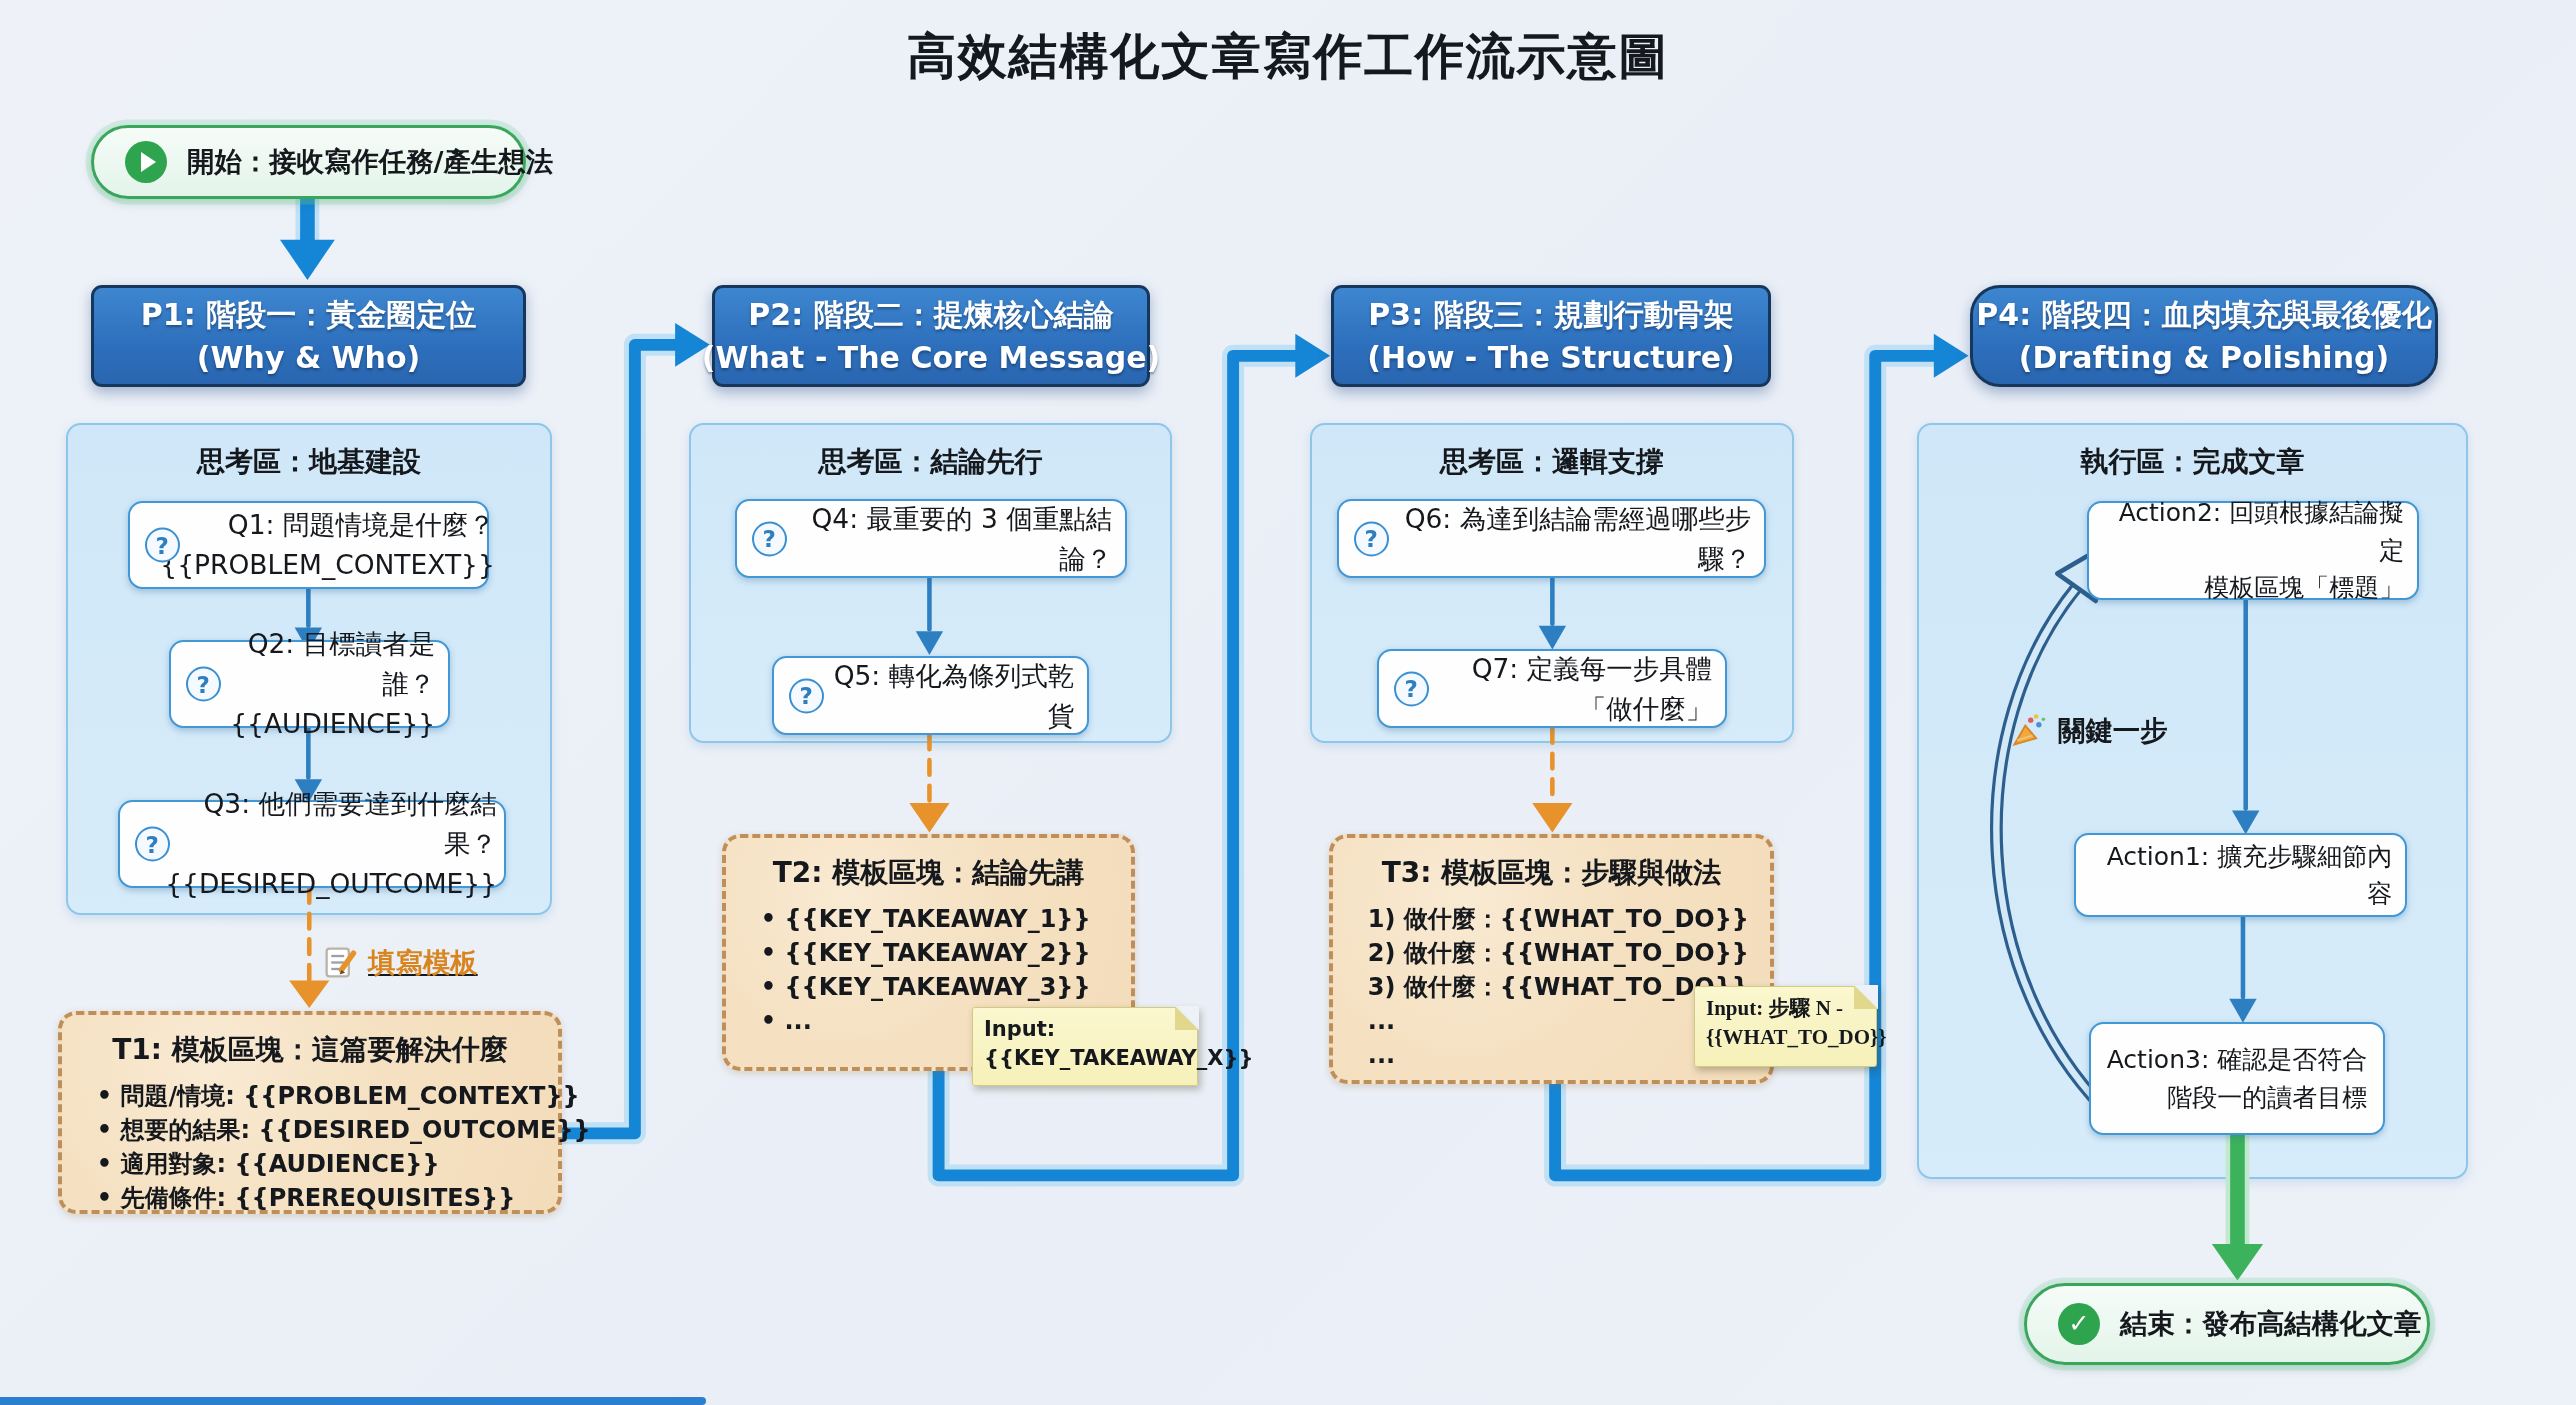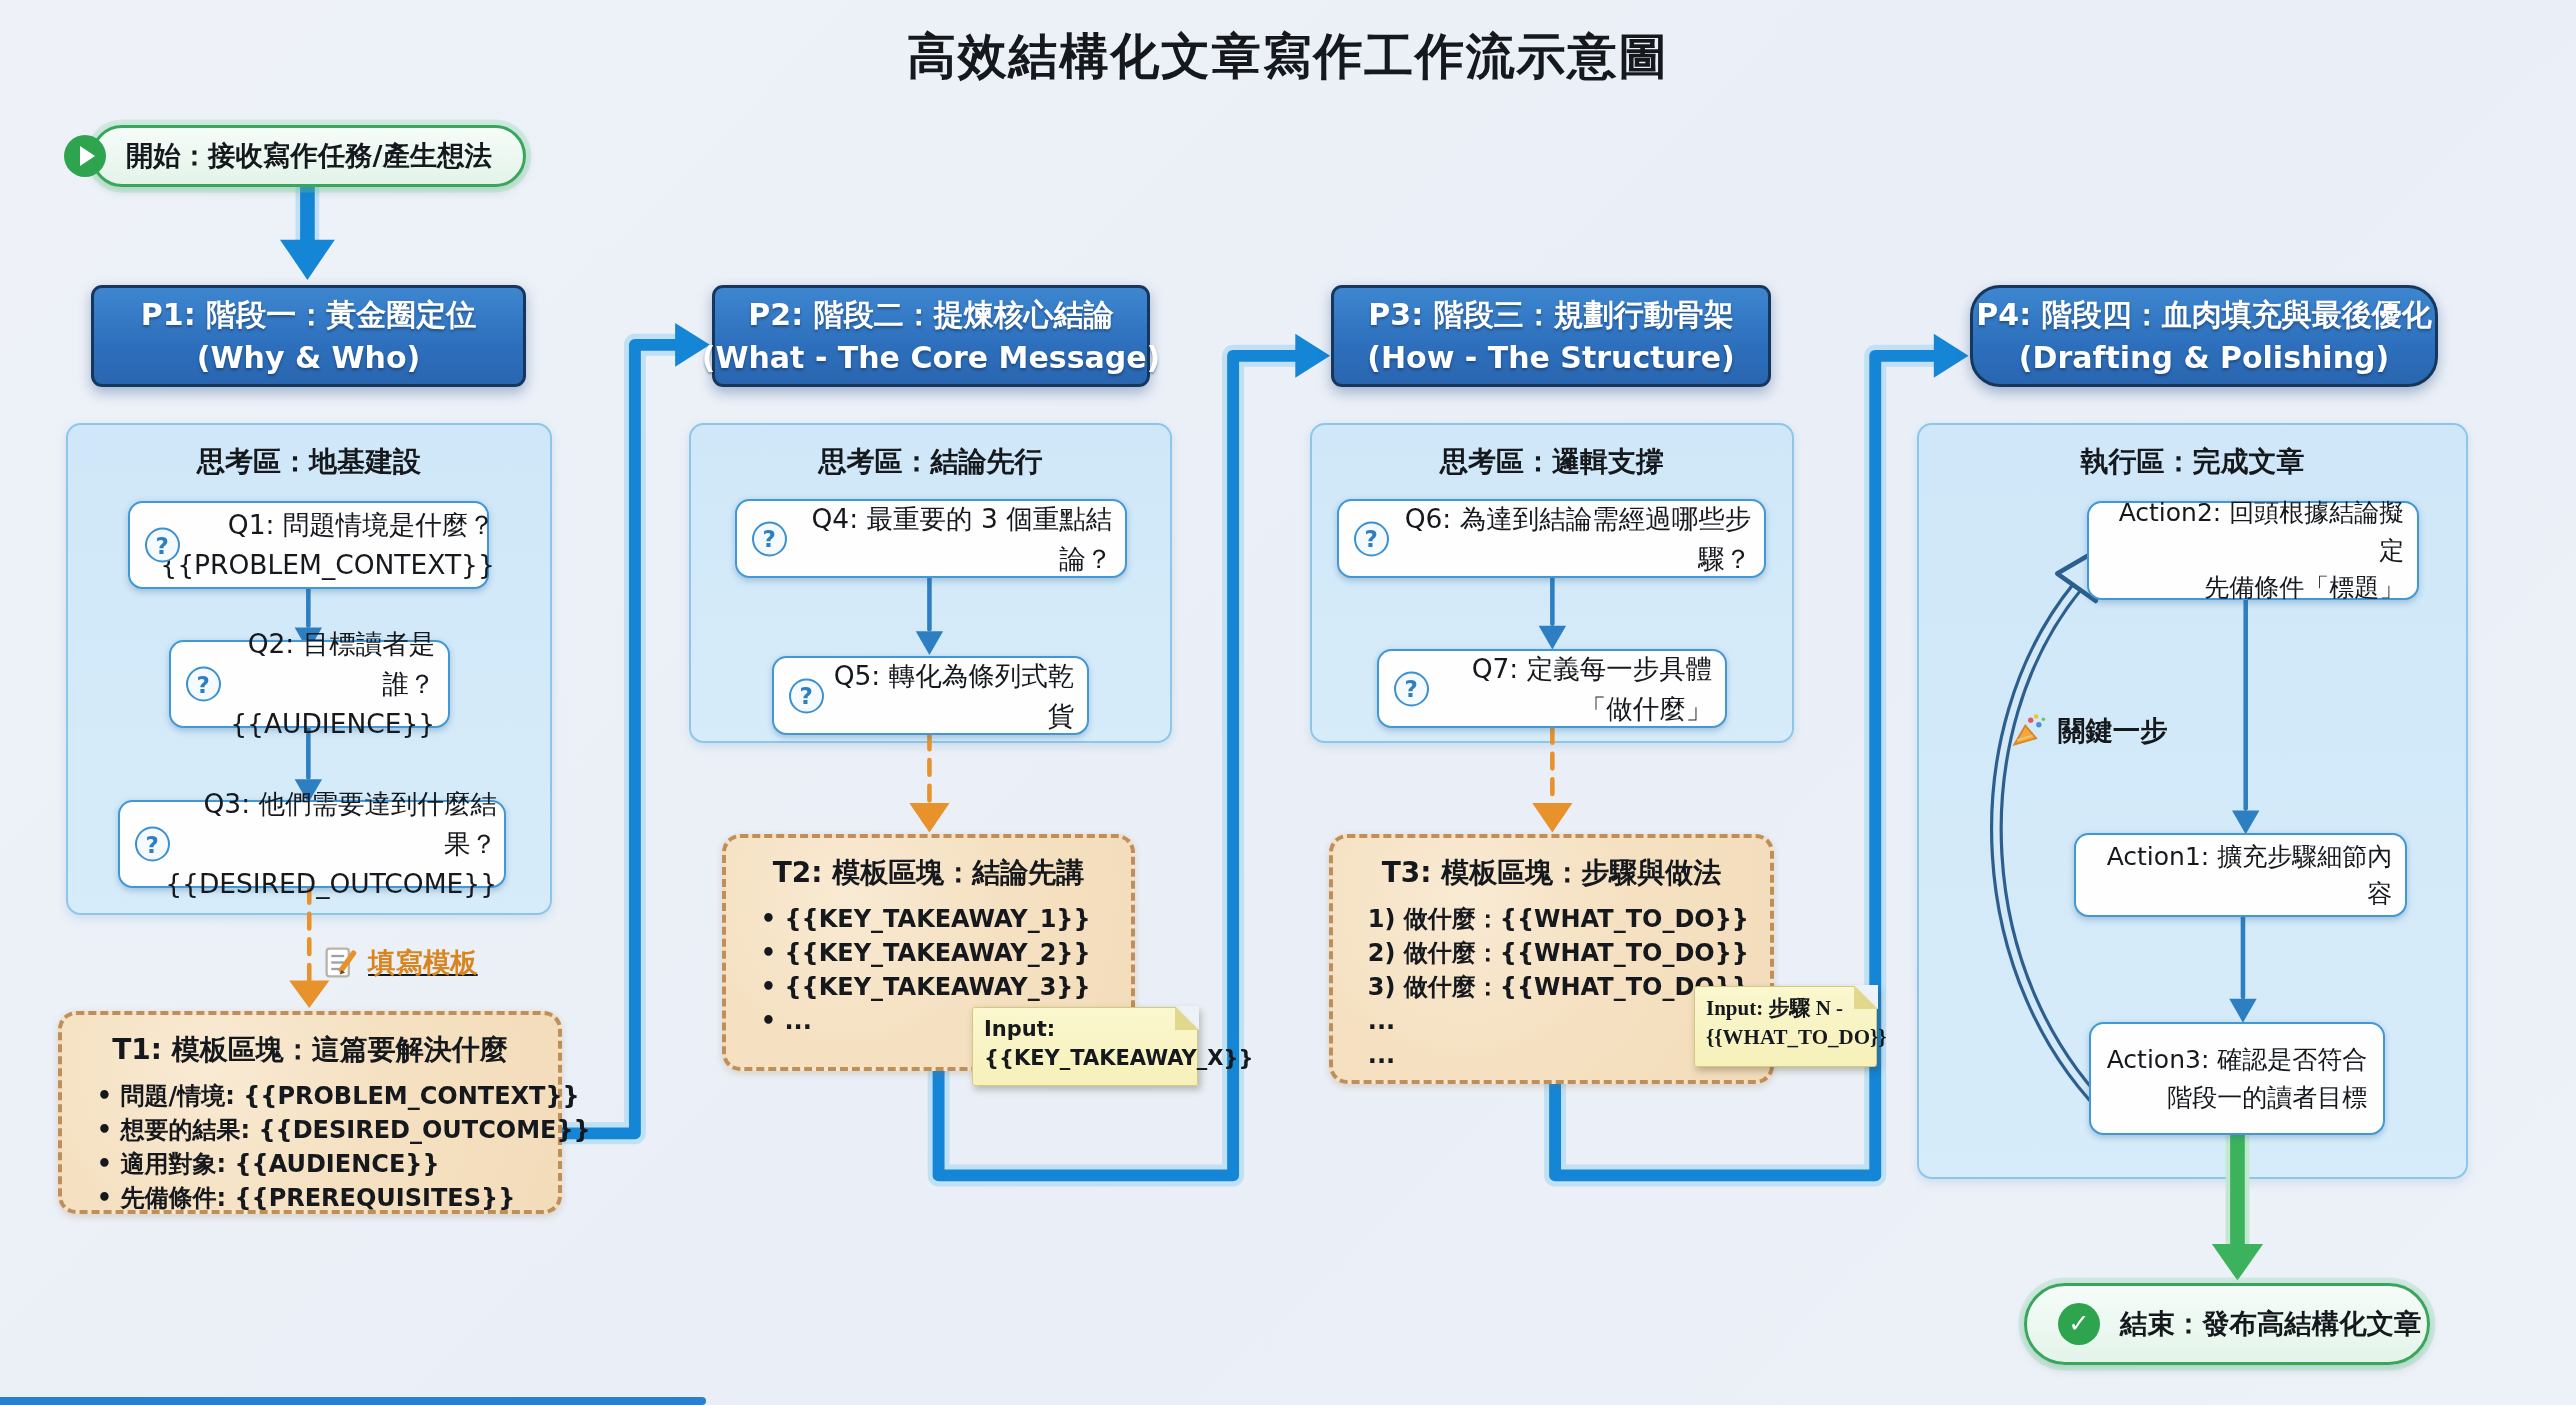--- a/index.html
+++ b/index.html
@@ -144,21 +144,21 @@
   <polygon points="2437,1092 2467,1092 2452,1118" fill="#2e7fc2"></polygon>
   <polygon points="316,1072 360,1072 338,1102" fill="#e8922c"></polygon>
   <polygon points="994,878 1038,878 1016,910" fill="#e8922c"></polygon>
   <polygon points="1675,878 1719,878 1697,910" fill="#e8922c"></polygon>
   <polygon points="2418,1360 2474,1360 2446,1400" fill="#3bb25b"></polygon>
   <polygon points="2302,596 2249,627 2291,657" fill="#d4e9f7" stroke="#2d5f8e" stroke-width="5" stroke-linejoin="round"></polygon>
 </svg>
 
 <div class="abs page-title">高效結構化文章寫作工作流示意圖</div>
 
-<div class="abs pill" style="left:91px;top:125px;width:435px;height:62px;justify-content:flex-end;">
+<div class="abs pill" style="left:91px;top:125px;width:435px;height:74px;">
   <span class="circle-icon">
       <span class="play-tri"></span>
     </span>
   <span class="label">開始：接收寫作任務/產生想法</span>
 </div>
 
 <div class="abs phase-header" style="left:91px;top:285px;width:435px;height:102px;">
   <span class="l1">P1: 階段一：黃金圈定位</span>
   <span class="l2">(Why &amp; Who)</span>
 </div>
@@ -277,21 +277,21 @@
 <div class="abs phase-header" style="left:1970px;top:285px;width:468px;height:102px;border-radius:30px;">
   <span class="l1">P4: 階段四：血肉填充與最後優化</span>
   <span class="l2">(Drafting &amp; Polishing)</span>
 </div>
 <div class="abs group" style="left:1917px;top:423px;width:551px;height:756px;">
   <div class="group-title">執行區：完成文章</div>
 </div>
 <div class="abs qbox abox noicon" style="left:2087px;top:501px;width:332px;height:99px;">
   <div class="qtext">
     <div>Action2: 回頭根據結論擬定</div>
-    <div>先備條件「標題」</div>
+    <div>模板區塊「標題」</div>
   </div>
 </div>
 <div class="abs qbox abox noicon" style="left:2074px;top:833px;width:333px;height:84px;">
   <div class="qtext">
       <div>Action1: 擴充步驟細節內容</div>
     </div>
 </div>
 <div class="abs qbox abox noicon" style="left:2089px;top:1022px;width:296px;height:113px;">
   <div class="qtext">
     <div>Action3: 確認是否符合</div>

